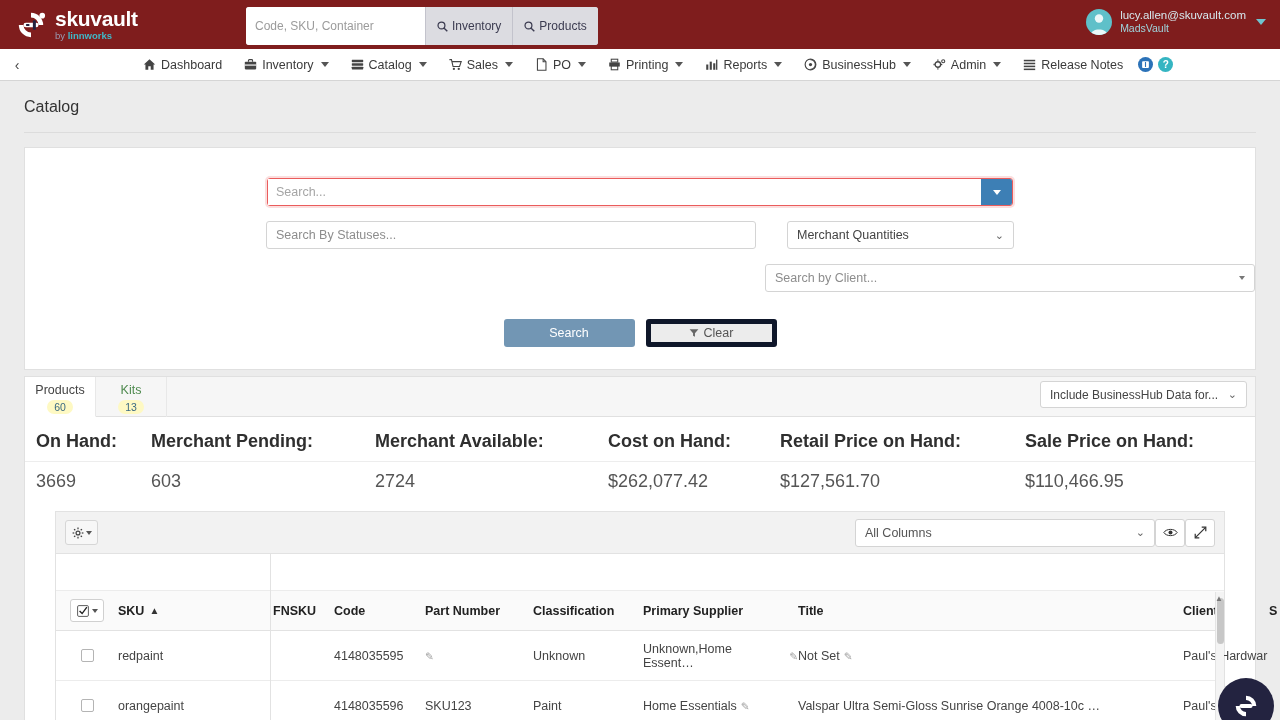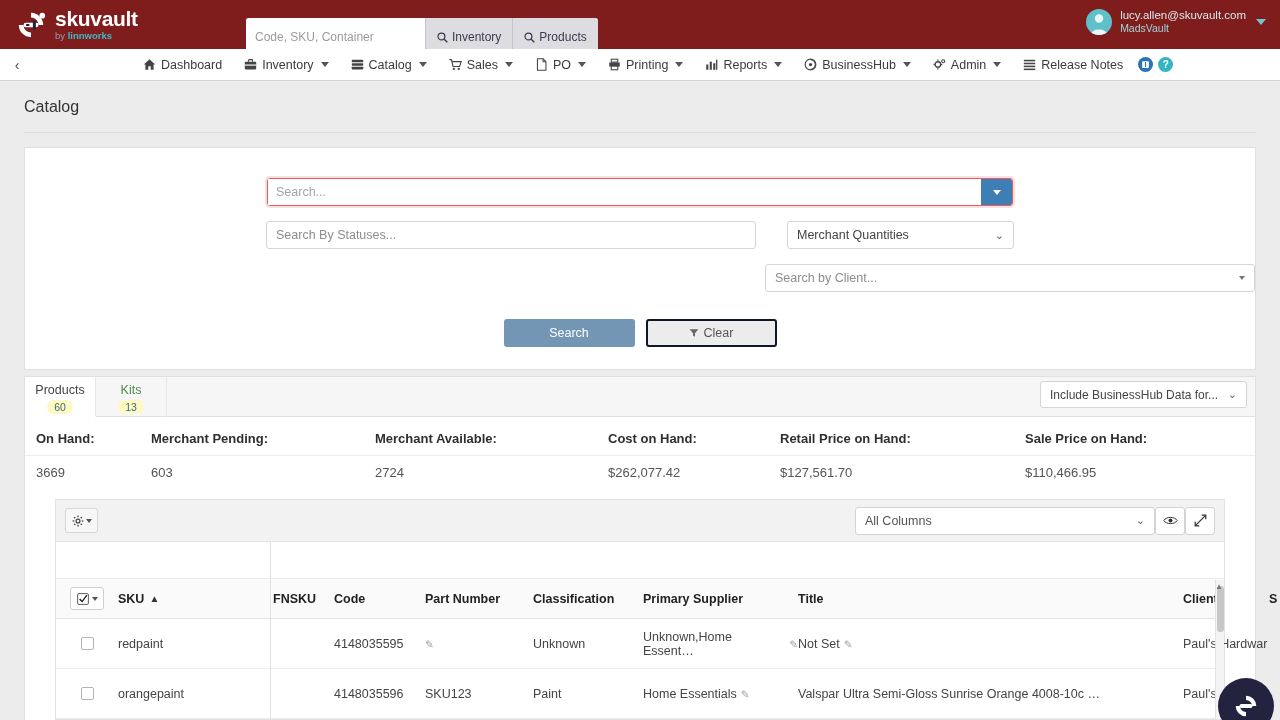--- a/index.html
+++ b/index.html
@@ -24,21 +24,21 @@
   .brand-text { margin-left: 9px; line-height: 1; }
   .brand-name {
     color: #fff; font-size: 21px; font-weight: bold; letter-spacing: -0.3px;
     display:block;
   }
   .brand-sub { font-size: 9.5px; display:block; margin-top: 2px; }
   .brand-sub .by { color: #9a9ab0; }
   .brand-sub .lw { color: #3fb8c8; font-weight: bold; }
 
   .searchgroup {
-    position: absolute; left: 246px; top: 18px;
+    position: absolute; left: 246px; top: 7px;
     display: flex; height: 38px;
     border-radius: 3px; overflow: hidden;
     background: #d8d8dd;
   }
   .searchgroup input {
     width: 179px; border: none; outline: none;
     background: #fff; font-size: 12px; padding: 0 9px;
     color: #333; font-family: "Liberation Sans", sans-serif;
   }
   .searchgroup input::placeholder { color: #9b9b9b; }
@@ -144,21 +144,21 @@
   .chev { font-size: 11px; color: #666; }
 
   .btnrow { display: flex; justify-content: center; gap: 11px; margin-top: 27px; }
   .btn-search {
     width: 131px; height: 28px; background: #7296b4; color: #fff;
     border: none; border-radius: 3px; font-size: 12.5px; cursor: pointer;
     font-family: "Liberation Sans", sans-serif;
   }
   .btn-clear {
     width: 131px; height: 28px; background: #ececec; color: #555;
-    border: 2px solid #0f172a; border-radius: 3px; font-size: 12.5px;
+    border: 5px solid #0f172a; border-radius: 3px; font-size: 12.5px;
     cursor: pointer; display: flex; align-items: center;
     justify-content: center; gap: 5px;
     font-family: "Liberation Sans", sans-serif;
   }
 
   
   .resultcard {
     background: #fff; margin: 6px 24px 0 24px;
     border: 1px solid #e0e0e0;
   }
@@ -183,21 +183,21 @@
   .bh-select {
     position: absolute; right: 8px; top: 4px;
     width: 207px; height: 27px; border: 1px solid #d4d4d4;
     border-radius: 3px; background: #fff; font-size: 12px; color: #444;
     display: flex; align-items: center; justify-content: space-between;
     padding: 0 9px; cursor: pointer;
   }
 
   .stats { padding: 0 0 0 0; }
   .statrow {
-    display: flex; font-size: 13px; align-items: center;
+    display: flex; font-size: 18px; align-items: center;
   }
   .statrow.head { padding: 14px 0 9px 0; color: #2f2f2f; font-weight: bold; }
   .statrow.val  { padding: 9px 0 11px 0; color: #555; border-top: 1px solid #ededed; }
   .statcell { flex: none; padding-left: 0; }
   .statrow > .statcell:nth-child(1) { width: 126px; padding-left: 11px; }
   .statrow > .statcell:nth-child(2) { width: 224px; }
   .statrow > .statcell:nth-child(3) { width: 233px; }
   .statrow > .statcell:nth-child(4) { width: 172px; }
   .statrow > .statcell:nth-child(5) { width: 245px; }
   .statrow > .statcell:nth-child(6) { width: 230px; }

